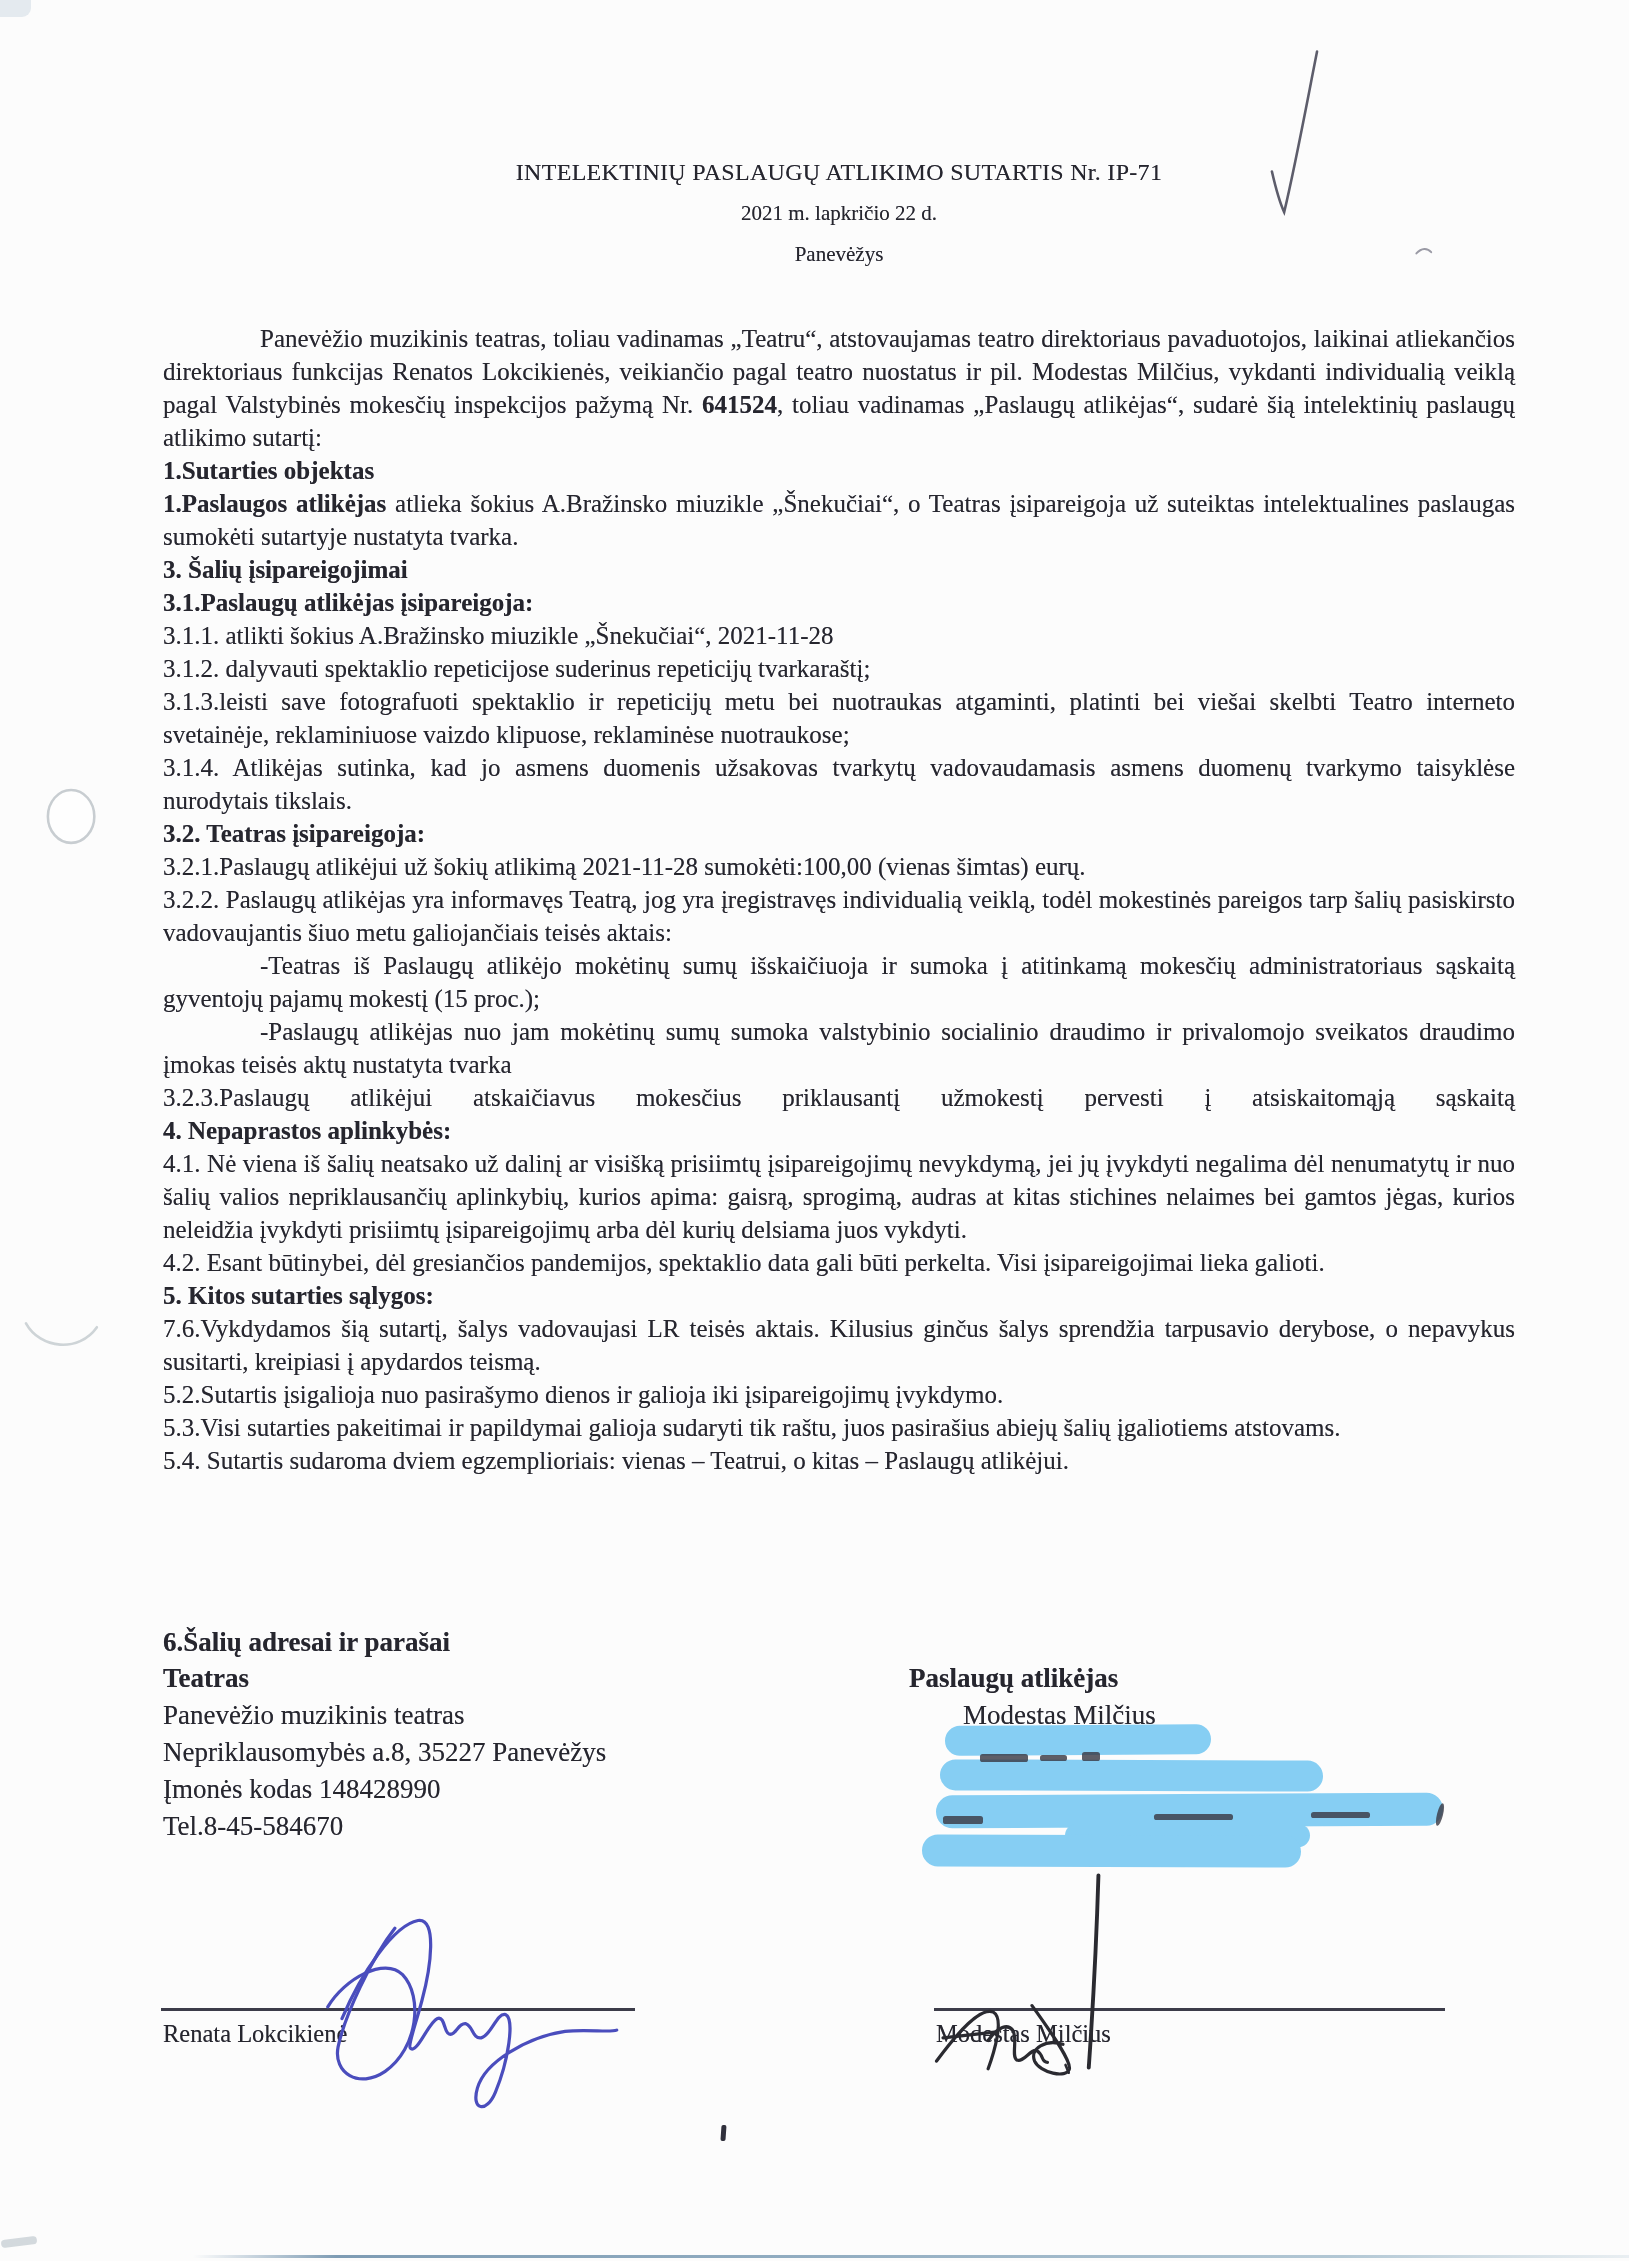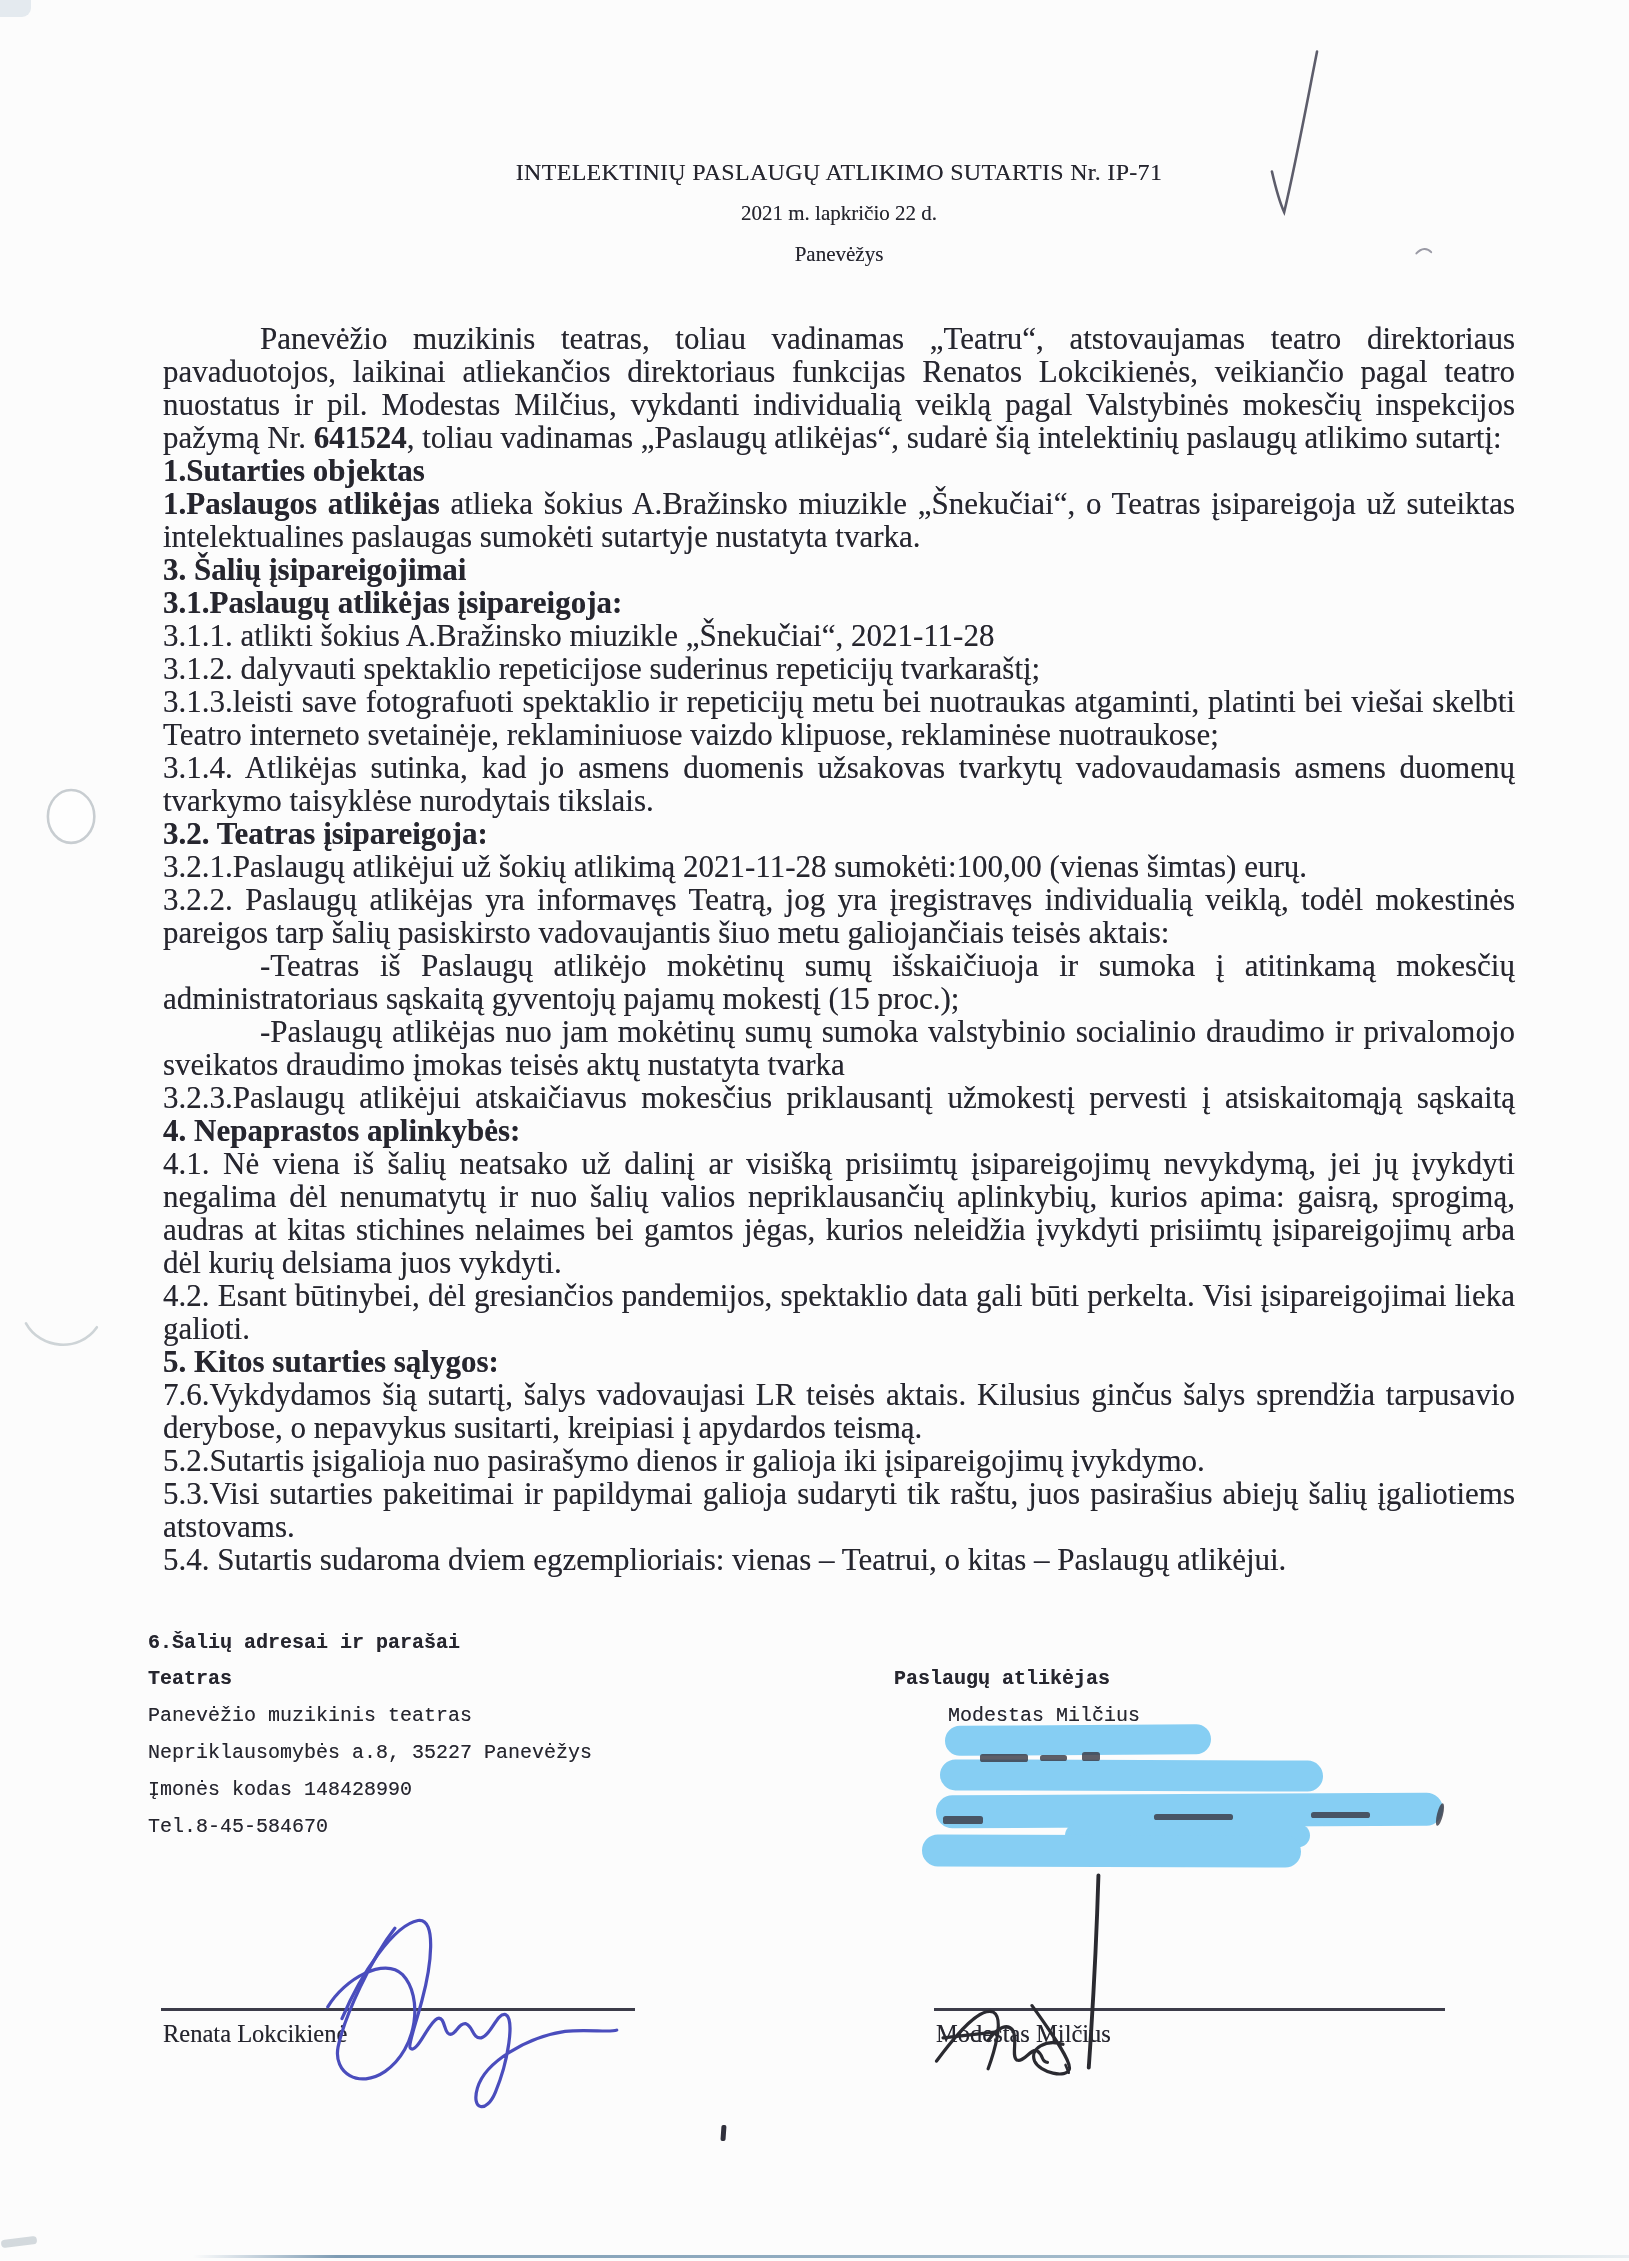--- a/index.html
+++ b/index.html
@@ -15,31 +15,31 @@
   .title-block{
     position:absolute;left:163px;top:152px;width:1352px;
     text-align:center;
   }
   .title-line{font-size:24px;line-height:41px;letter-spacing:0.3px;white-space:nowrap;
     text-shadow:0 0 0.4px rgba(35,35,60,.55);}
   .sub-line{font-size:21px;line-height:41px;text-shadow:0 0 0.4px rgba(35,35,60,.5);}
   
   .body-text{
     position:absolute;left:163px;top:322px;width:1352px;
-    font-size:31px;line-height:33px;
+    font-size:25px;line-height:33px;
     text-align:justify;
     text-shadow:0 0 0.4px rgba(35,35,60,.5);
   }
   .para{margin:0;}
   .para.indent{text-indent:97px;}
   .para.jlast{text-align-last:justify;}
   .seg-b{font-weight:bold;}
   
-  .addr{position:absolute;left:148px;top:1624px;width:1352px;
-    font-size:20px;line-height:37px;text-shadow:0 0 0.4px rgba(35,35,60,.5);font-family:Liberation Mono, monospace;}
+  .addr{position:absolute;left:163px;top:1624px;width:1352px;
+    font-size:27px;line-height:37px;text-shadow:0 0 0.4px rgba(35,35,60,.5);}
   .addr-heading{font-weight:bold;}
   .addr-col-left{position:absolute;left:0;top:36px;width:709px;}
   .addr-col-left .col-title{font-weight:bold;}
   .addr-col-right{position:absolute;left:730px;top:36px;width:622px;margin-left:16px;}
   .addr-col-right .col-title{font-weight:bold;}
   .addr-col-right .person-name{margin-left:54px;}
   
   .bar{position:absolute;background:#86CEF3;border-radius:17px;}
   .peek{position:absolute;background:#3b3b46;border-radius:2.6px;opacity:.82;}
   

